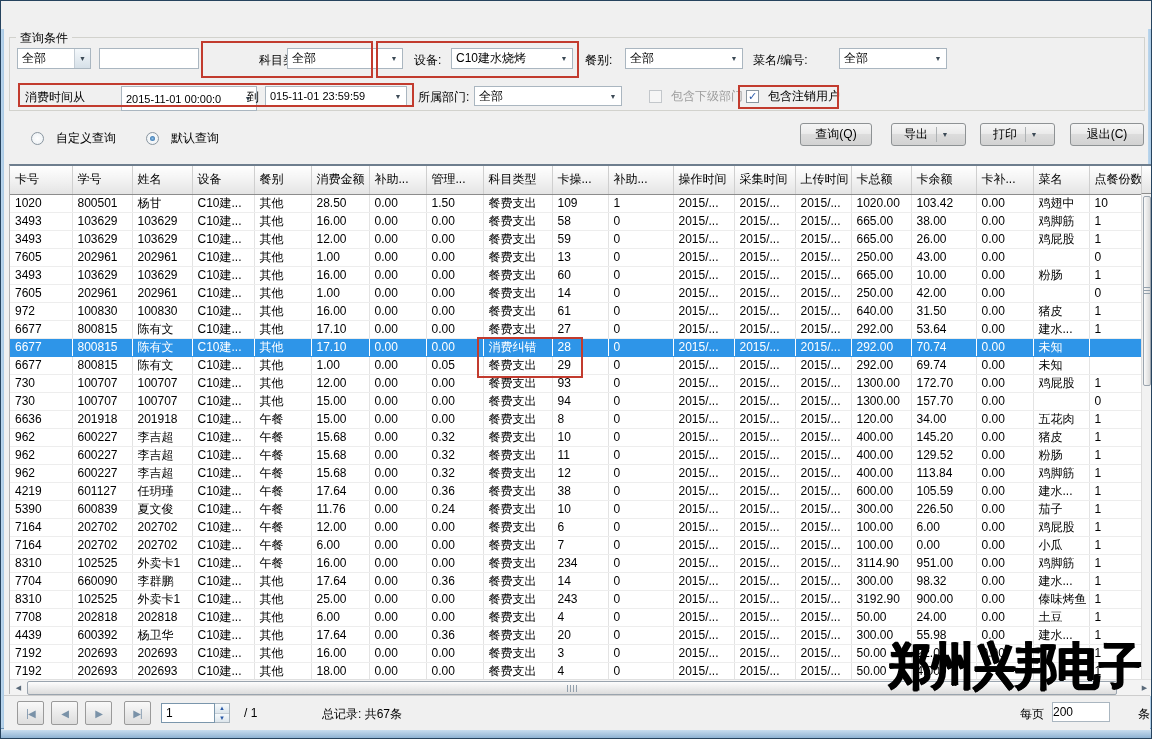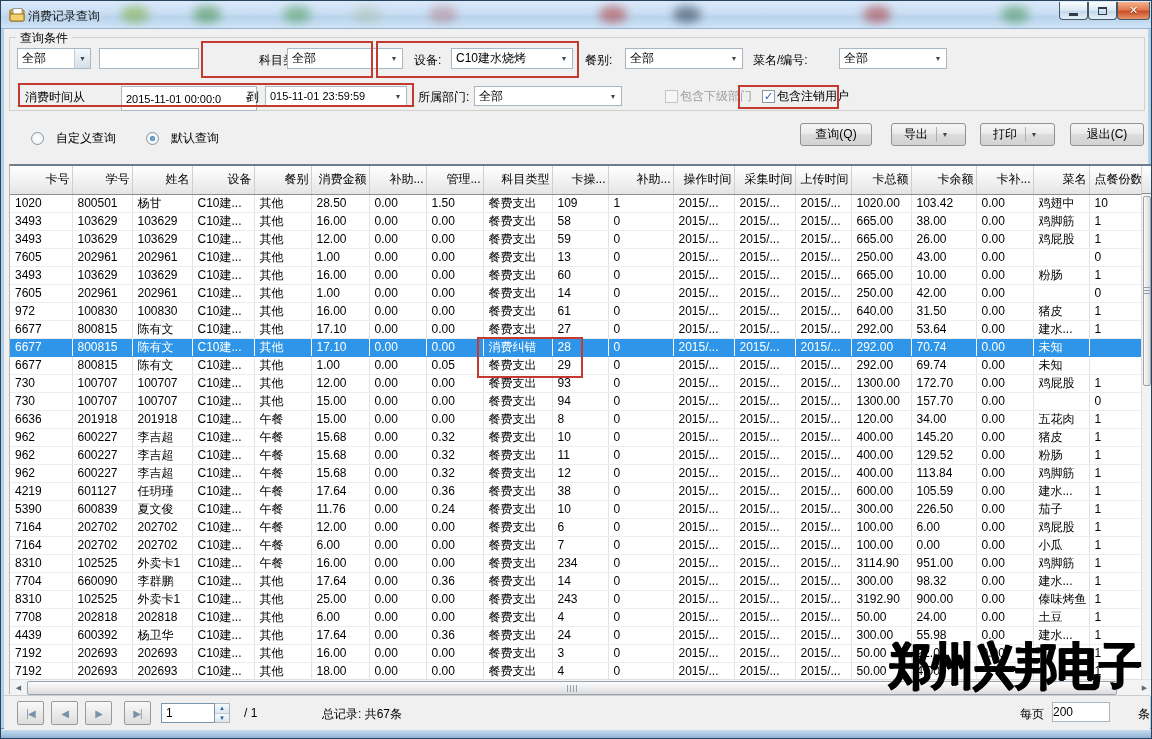--- a/index.html
+++ b/index.html
@@ -36,21 +36,21 @@
   .lbl{position:absolute;white-space:nowrap;font-size:12px;}
   .combo{position:absolute;height:21px;background:#fff;border:1px solid #aab6c0;
     display:flex;align-items:center;padding-left:4px;overflow:hidden;white-space:nowrap;cursor:default;}
   .combo .arrowbox{margin-left:auto;width:16px;align-self:stretch;flex:0 0 16px;
     background:linear-gradient(180deg,#f4f8fb,#d6e0e8);border-left:1px solid #c4cdd5;
     display:flex;align-items:center;justify-content:center;}
   .combo .arrowbox.flat{background:transparent;border-left:none;}
   .arrow-glyph{font-size:7px;color:#3c4a56;line-height:1;}
   .textfield{position:absolute;height:21px;background:#fff;border:1px solid #aab6c0;padding:0 4px;
     display:flex;align-items:center;}
-  .checkbox{position:absolute;display:flex;align-items:center;gap:2px;cursor:default;margin-left:16px;}
+  .checkbox{position:absolute;display:flex;align-items:center;gap:9px;cursor:default;}
   .cb-box{width:13px;height:13px;background:#fff;border:1px solid #8a96a0;display:flex;
     align-items:center;justify-content:center;font-size:11px;line-height:1;color:#2a59a8;font-weight:bold;}
   .checkbox.disabled .cb-box{border-color:#c3c7cb;background:#f6f6f6;}
   .checkbox.disabled .cb-lbl{color:#9c9c9c;}
   .radio{position:absolute;display:flex;align-items:center;gap:12px;cursor:default;}
   .rd{width:13px;height:13px;border-radius:50%;border:1px solid #8a96a0;background:radial-gradient(#fff,#e9eef2);position:relative;}
   .radio.on .rd::after{content:"";position:absolute;left:3px;top:3px;width:5px;height:5px;border-radius:50%;
     background:radial-gradient(#8ec0e8,#1e5c9a);}
 
   
@@ -58,21 +58,21 @@
     background:linear-gradient(180deg,#f5f5f5,#ebebeb 45%,#dcdcdc 50%,#d2d2d2);
     display:flex;align-items:center;justify-content:center;font-size:12px;cursor:default;}
   .pushbtn .split{width:1px;align-self:stretch;background:#aeb2b4;margin:3px 0 3px 8px;}
   .pushbtn .dd{width:16px;text-align:center;}
 
   
   .grid{position:absolute;left:8px;top:163px;width:1143px;height:530px;background:#fff;
     border-top:2px solid #6e7e8e;border-left:1px solid #b5b5b5;}
   .grid-scroll{position:absolute;left:0;top:0;width:1132px;height:513px;overflow:hidden;}
   table.rec{border-collapse:collapse;table-layout:fixed;width:1132px;}
-  table.rec th{height:28px;font-weight:normal;text-align:right;padding:0 2px 0 5px;font-size:12px;
+  table.rec th{height:28px;font-weight:normal;text-align:left;padding:0 2px 0 5px;font-size:12px;
     background:linear-gradient(180deg,#ffffff,#f1f1f1 55%,#e4e4e4);border-right:1px solid #cfcfcf;
     border-bottom:1px solid #8c8c8c;white-space:nowrap;overflow:hidden;}
   table.rec td{height:18px;padding:0 2px 0 5px;font-size:12px;border-right:1px solid #e3e3e3;
     border-bottom:1px solid #ededed;white-space:nowrap;overflow:hidden;}
   tr.sel td{background:#2e95e8;color:#fff;border-right-color:rgba(255,255,255,.35);border-bottom-color:#2e95e8;}
   .vsb-cap{position:absolute;right:0;top:0;width:11px;height:28px;
     background:linear-gradient(180deg,#ffffff,#e4e4e4);border-bottom:1px solid #8c8c8c;border-left:1px solid #cfcfcf;}
   .vsb{position:absolute;right:0;top:28px;width:11px;height:485px;background:#f2f2f2;border-left:1px solid #dcdcdc;}
   .vsb-thumb{position:absolute;left:1px;top:2px;width:8px;height:190px;border:1px solid #9aa4ae;border-radius:2px;
     background:linear-gradient(90deg,#fafafa,#d9d9d9);display:flex;align-items:center;justify-content:center;}
@@ -105,47 +105,20 @@
   .redbox{position:absolute;border:2px solid #c23b2e;pointer-events:none;z-index:40;}
   .watermark{position:absolute;left:888px;top:636px;z-index:50;font-size:50px;font-weight:900;color:#000;
     line-height:1.18;letter-spacing:0px;transform:scaleX(.84);transform-origin:left top;white-space:nowrap;
     text-shadow:1px 0 0 #000,-1px 0 0 #000,0 1px 0 #000,2px 0 0 #000;}
 </style>
 </head>
 <body>
 
 <div class="window">
 
-  <div class="titlebar">
-    <i class="blob" style="left:120px;background:#7aa832;"></i>
-    <i class="blob" style="left:192px;background:#3e8c3e;"></i>
-    <i class="blob" style="left:282px;background:#4a9a55;"></i>
-    <i class="blob" style="left:352px;background:#9ab07a;opacity:.3;"></i>
-    <i class="blob" style="left:428px;background:#b05050;opacity:.35;"></i>
-    <i class="blob" style="left:598px;background:#b03030;"></i>
-    <i class="blob" style="left:672px;background:#23364a;"></i>
-    <i class="blob" style="left:862px;background:#aa2f2f;"></i>
-    <i class="blob" style="left:1000px;background:#3f8f4f;"></i>
-    <svg class="app-icon" viewBox="0 0 16 16">
-      <rect x="1" y="3" width="14" height="11" rx="1" fill="#e8b33a" stroke="#9a7416"></rect>
-      <rect x="1" y="3" width="7" height="3" rx="1" fill="#f0c75e" stroke="#9a7416"></rect>
-      <rect x="4" y="1.5" width="9" height="8" fill="#fdfdfd" stroke="#9a9a9a"></rect>
-      <path d="M1 7h14v6a1 1 0 0 1-1 1H2a1 1 0 0 1-1-1z" fill="#f4cf6e" stroke="#9a7416"></path>
-    </svg>
-    <span class="app-title">消费记录查询</span>
-    <div class="winbtn min">
-        <span class="glyph-min"></span>
-      </div>
-    <div class="winbtn max">
-        <span class="glyph-max"></span>
-      </div>
-    <div class="winbtn close">
-        <span>✕</span>
-      </div>
-  </div>
 
   <div class="frame-left"></div>
   <div class="frame-right"></div>
   <div class="frame-bottom"></div>
 
   <div class="groupbox">
     <span class="group-legend">查询条件</span>
   </div>
 
   <div class="combo" style="left:16px;top:47px;width:74px;">
@@ -797,21 +770,21 @@
             <tr>
               <td>4439</td>
               <td>600392</td>
               <td>杨卫华</td>
               <td>C10建...</td>
               <td>其他</td>
               <td>17.64</td>
               <td>0.00</td>
               <td>0.36</td>
               <td>餐费支出</td>
-              <td>24</td>
+              <td>20</td>
               <td>0</td>
               <td>2015/...</td>
               <td>2015/...</td>
               <td>2015/...</td>
               <td>300.00</td>
               <td>55.98</td>
               <td>0.00</td>
               <td>建水...</td>
               <td>1</td>
             </tr>

